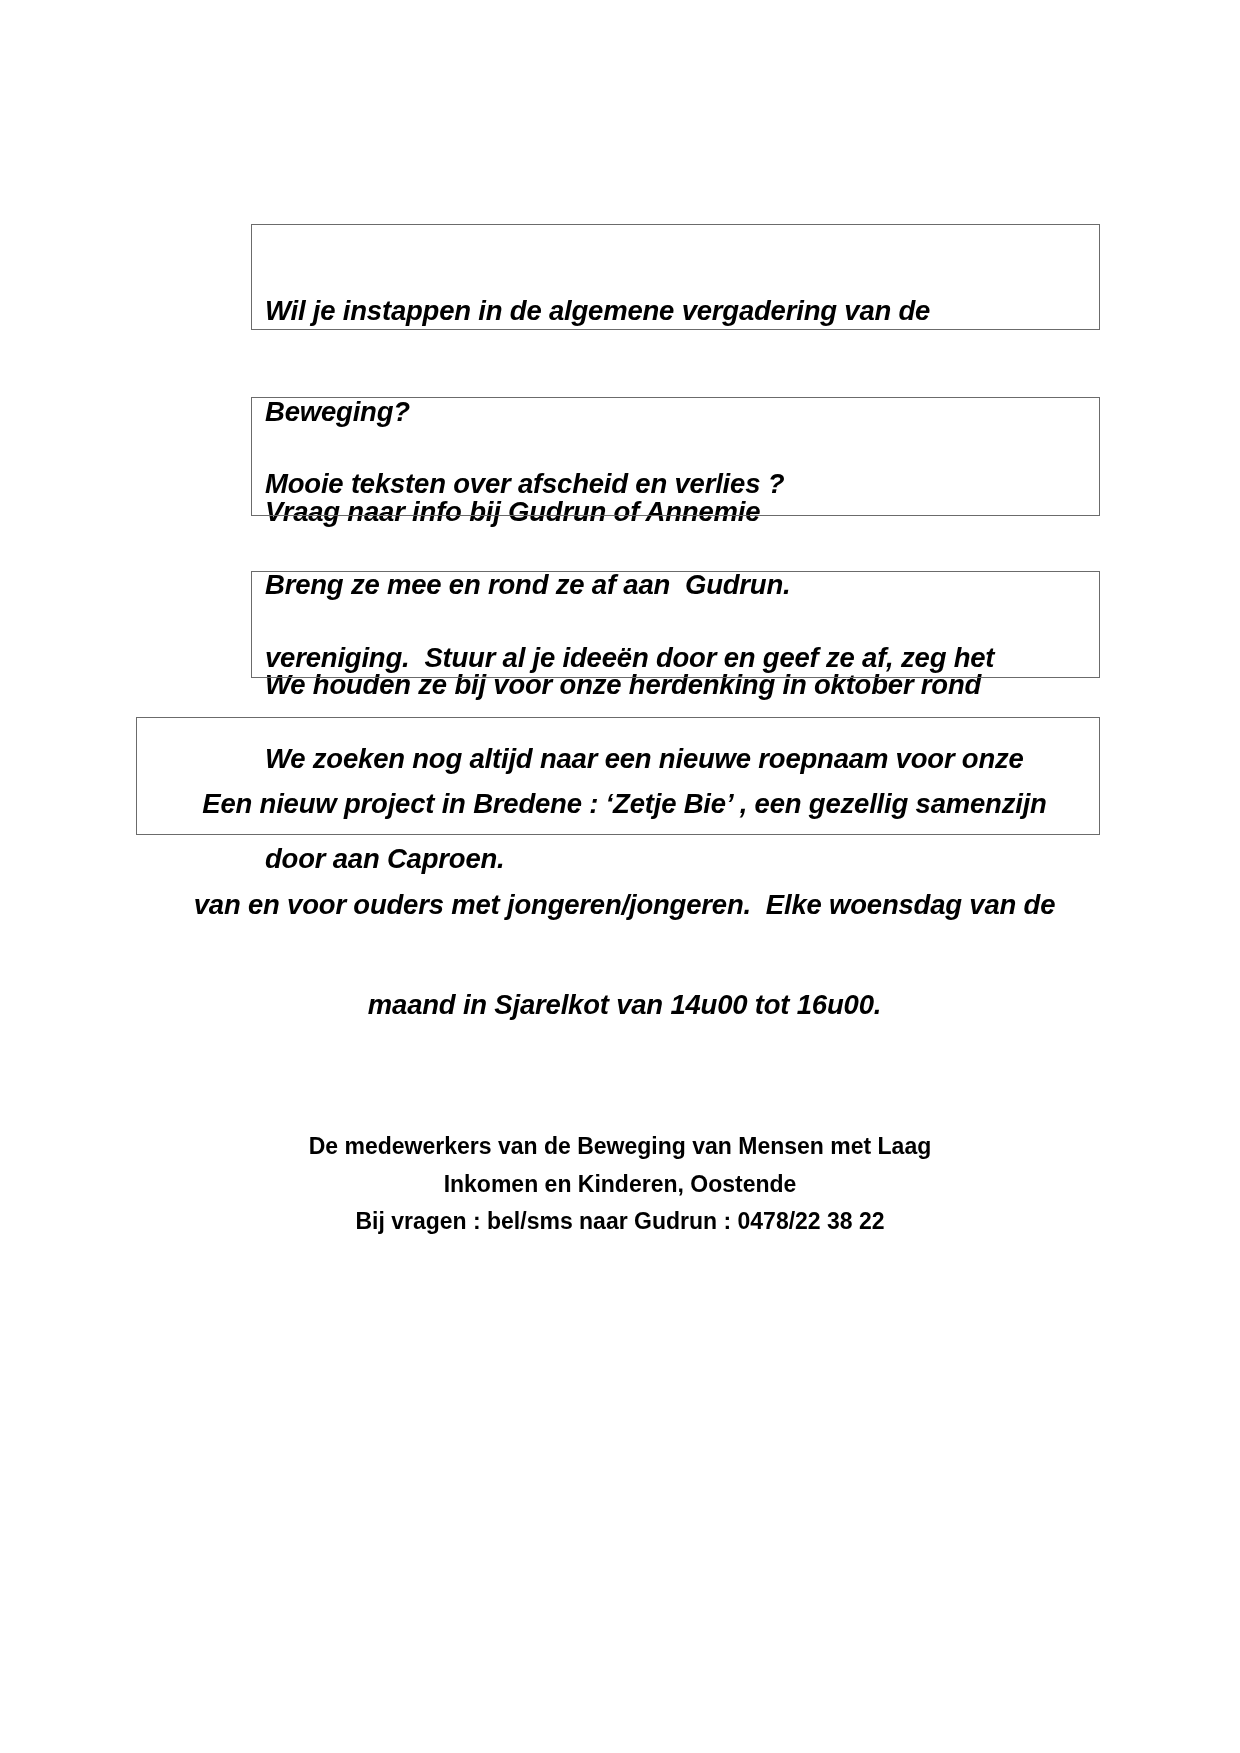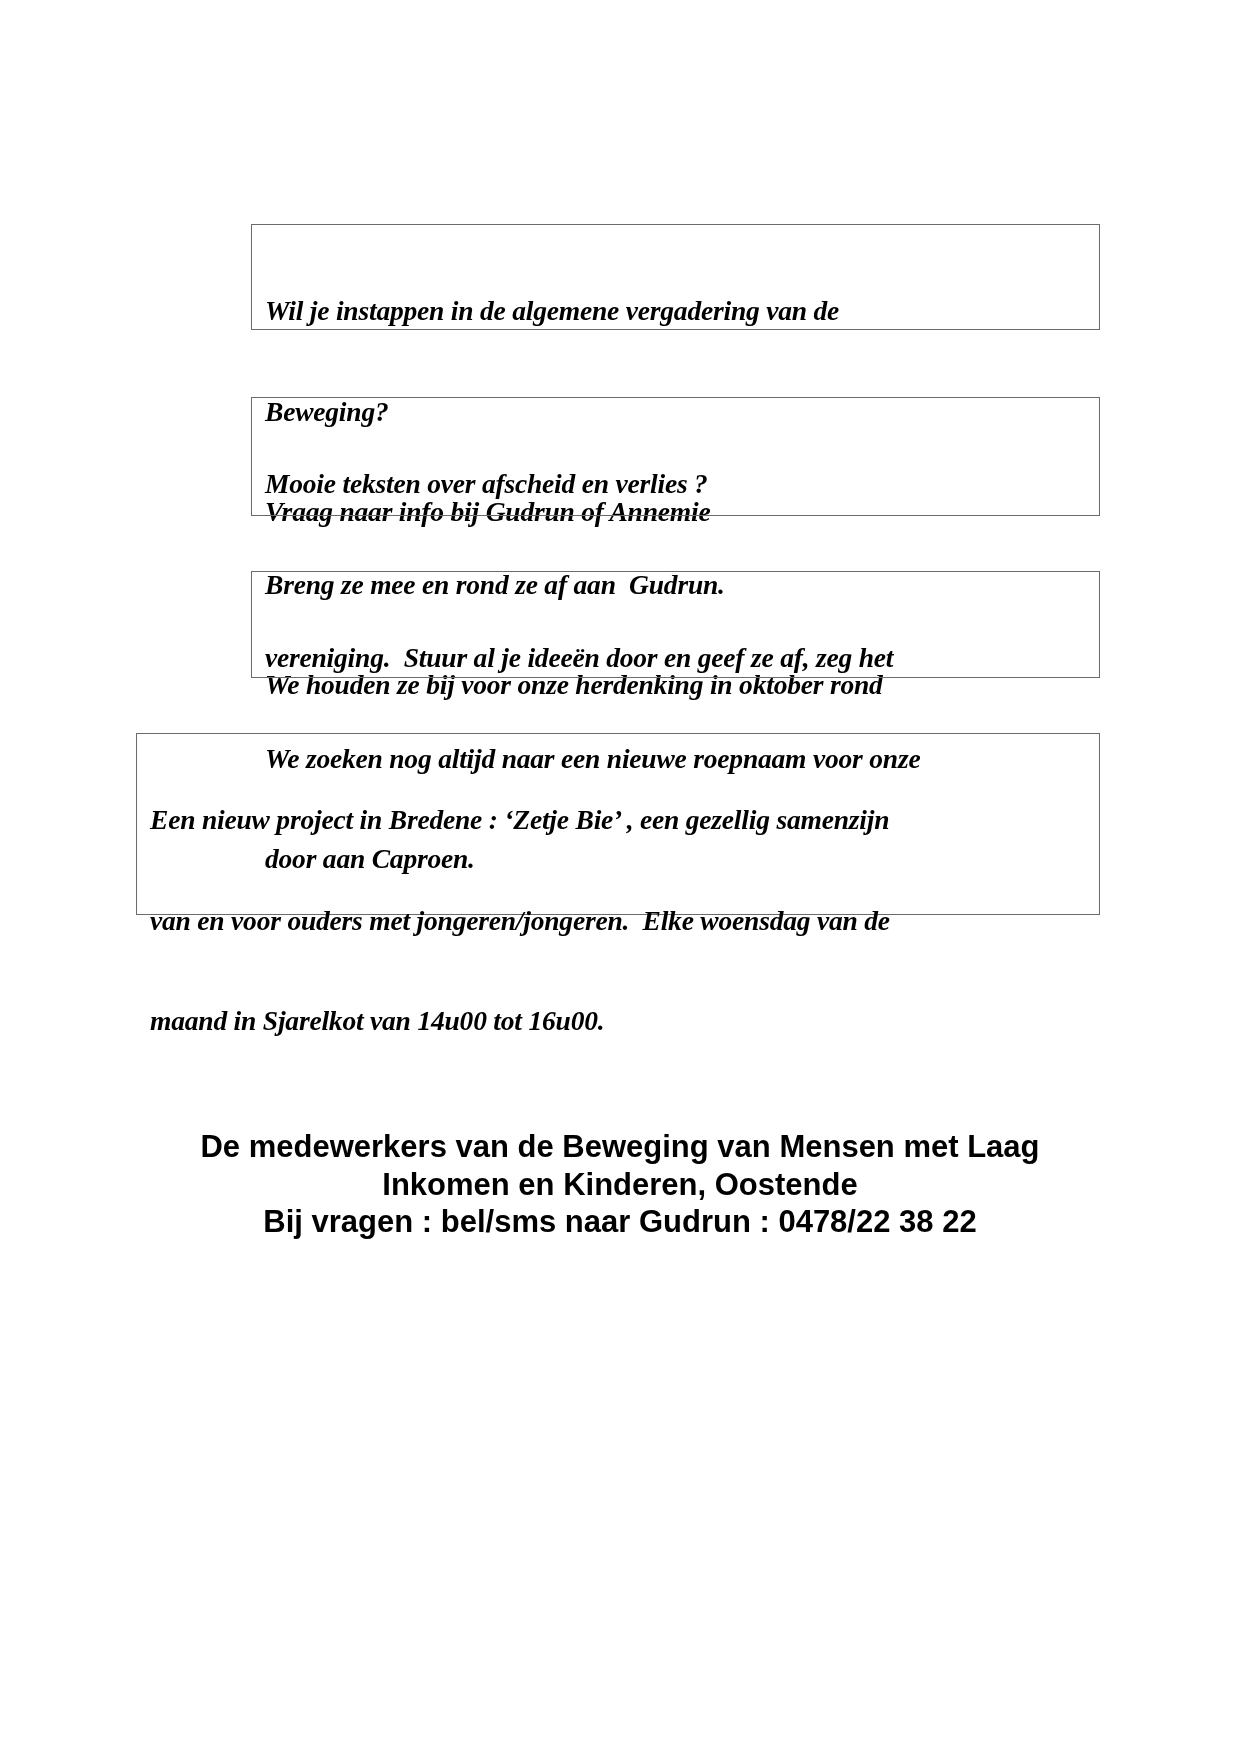--- a/index.html
+++ b/index.html
@@ -11,32 +11,32 @@
     padding: 2px 0 0 13px;
     font-family: "Liberation Sans", sans-serif;
     font-weight: bold;
     font-style: italic;
     font-size: 27.5px;
     line-height: 33.5px;
     color: #000000;
     letter-spacing: -0.2px;
     white-space: pre;
   }
-  .box .line { display: block; font-family: Liberation Serif, serif; }
+  .box .line { display: block; }
   #box1 { left: 251px; top: 224px; width: 849px; height: 106px; }
   #box2 { left: 251px; top: 397px; width: 849px; height: 119px; }
   #box3 { left: 251px; top: 571px; width: 849px; height: 107px; }
-  #box4 { left: 136px; top: 733px; width: 964px; height: 182px; }
+  #box4 { left: 136px; top: 717px; width: 964px; height: 118px; text-align: center; }
   .footer {
     position: absolute;
     left: 0; top: 1128px; width: 1240px;
     text-align: center;
     font-family: "Liberation Sans", sans-serif;
     font-weight: bold;
-    font-size: 31px;
+    font-size: 23px;
     line-height: 37.5px;
     color: #000000;
   }
   .footer .line { display: block; }
 </style>
 </head>
 <body>
 
 <div class="box" id="box1">
   <span class="line">Wil je instappen in de algemene vergadering van de</span>

